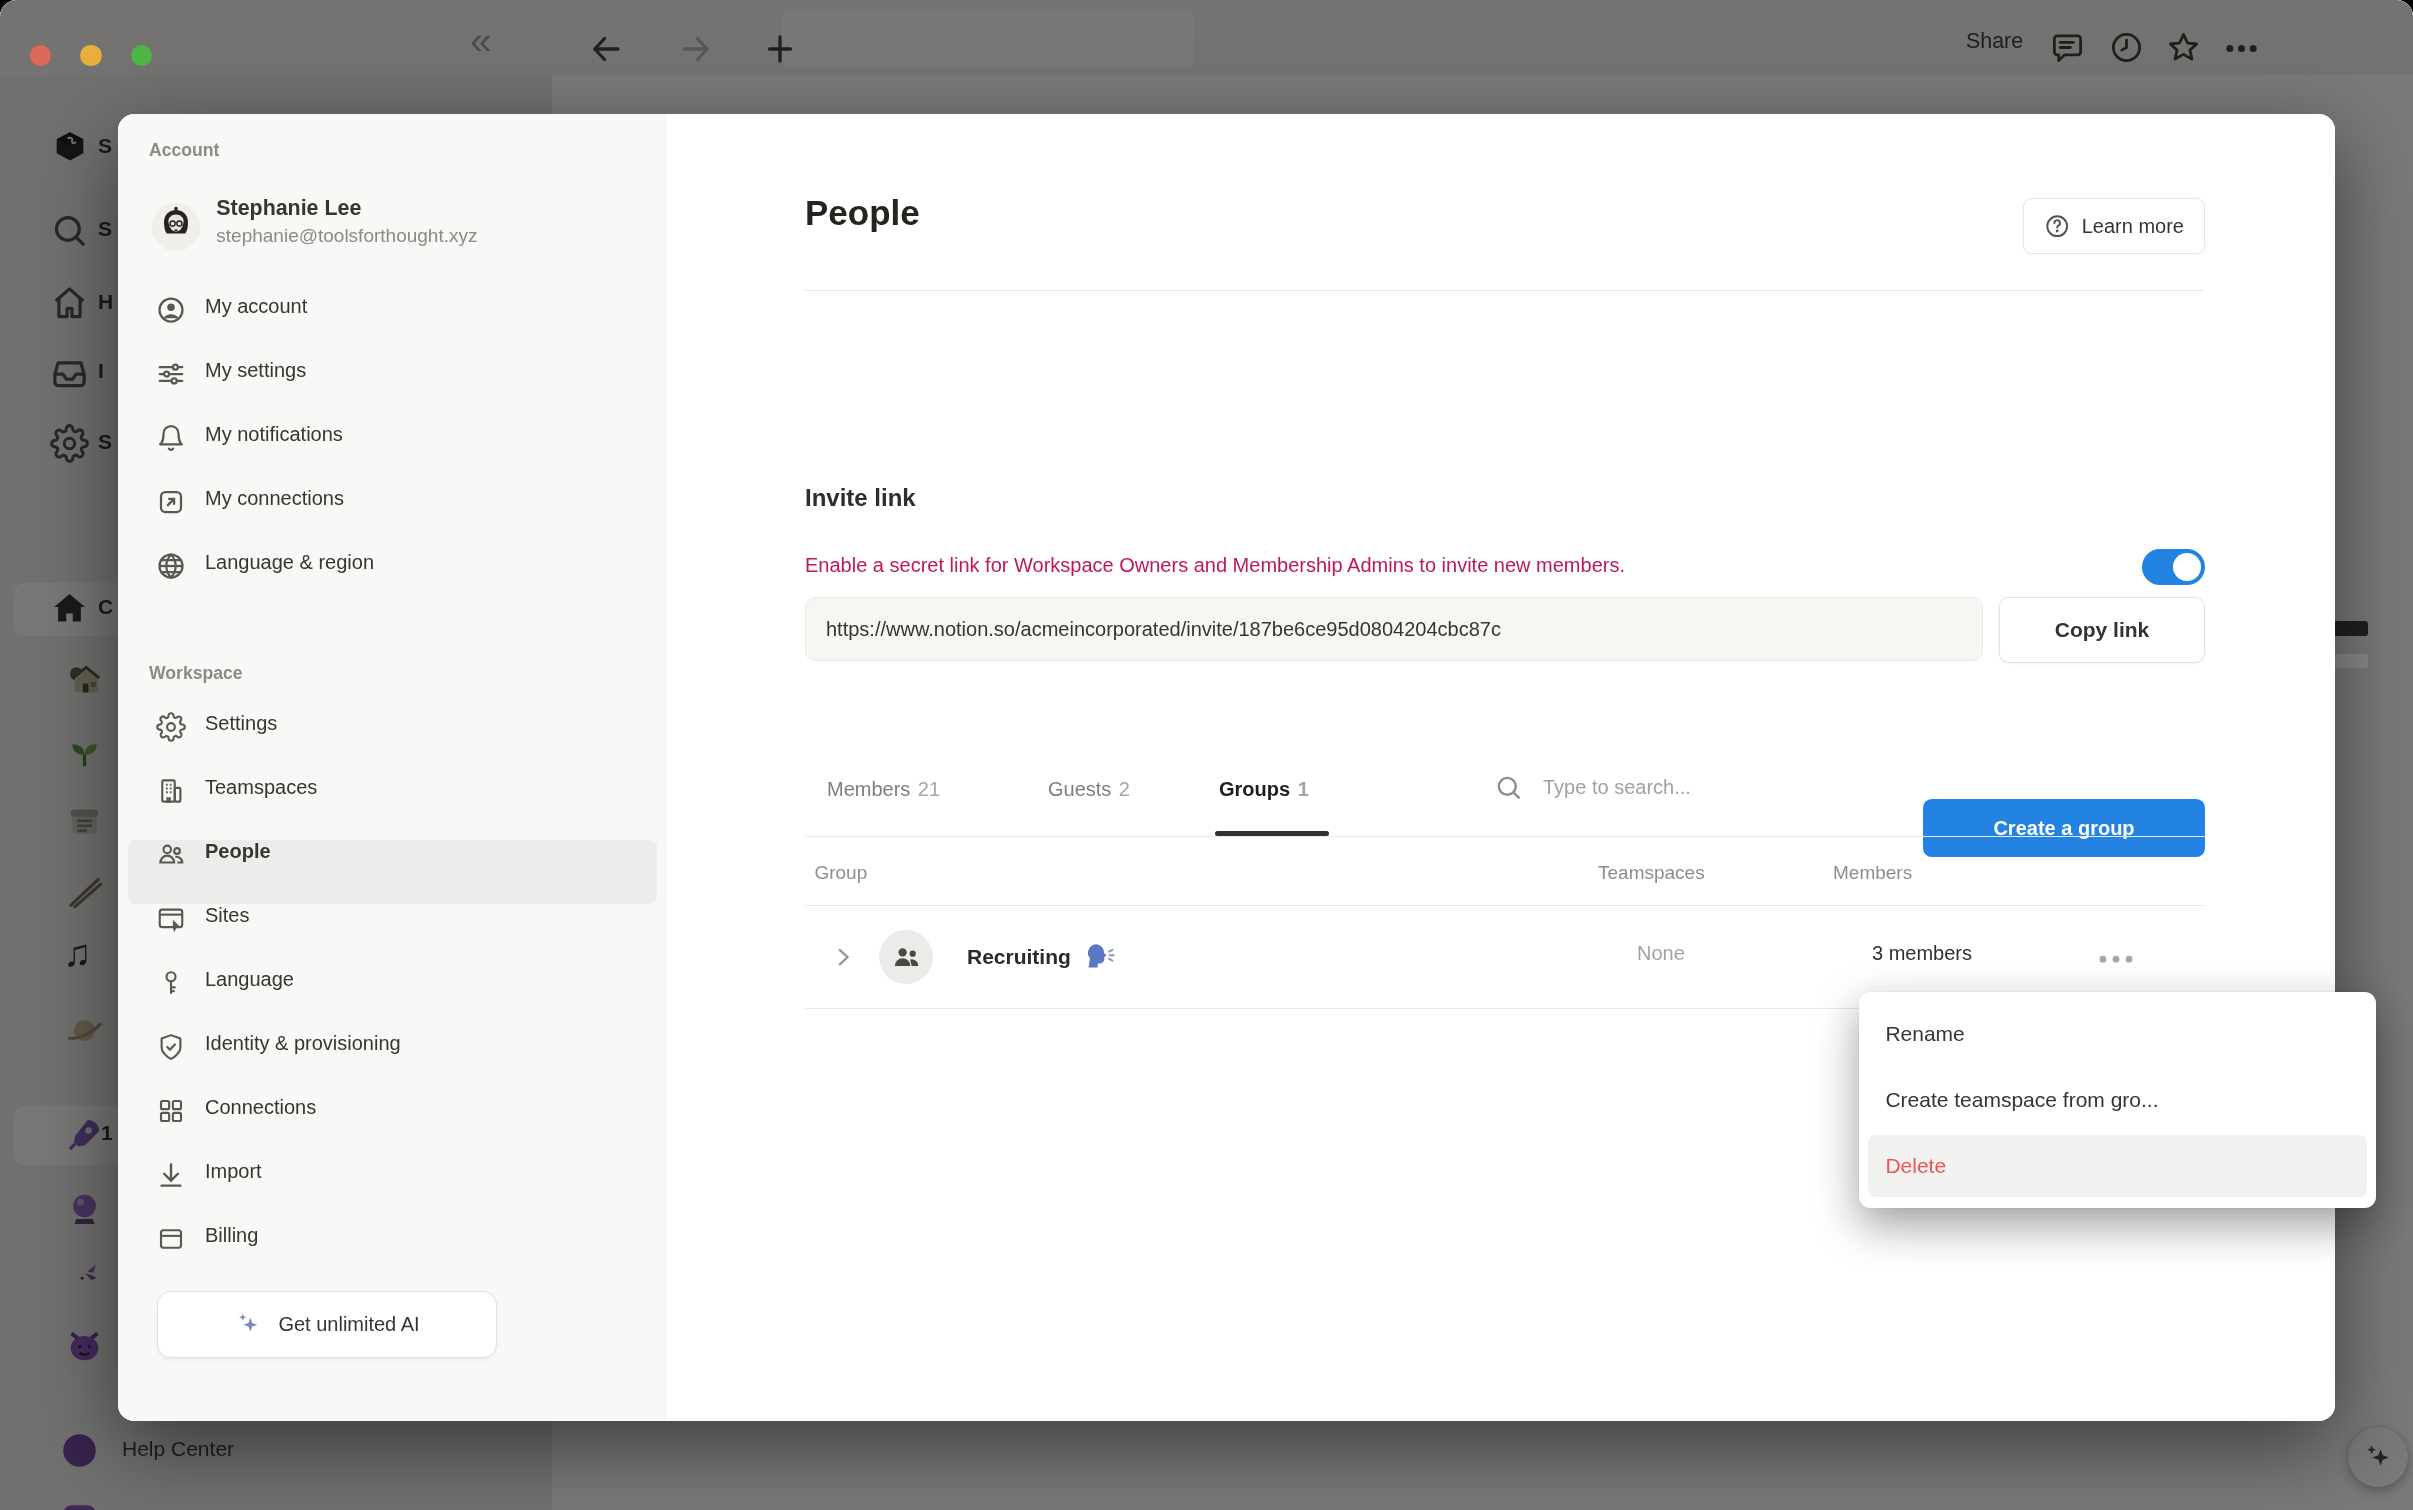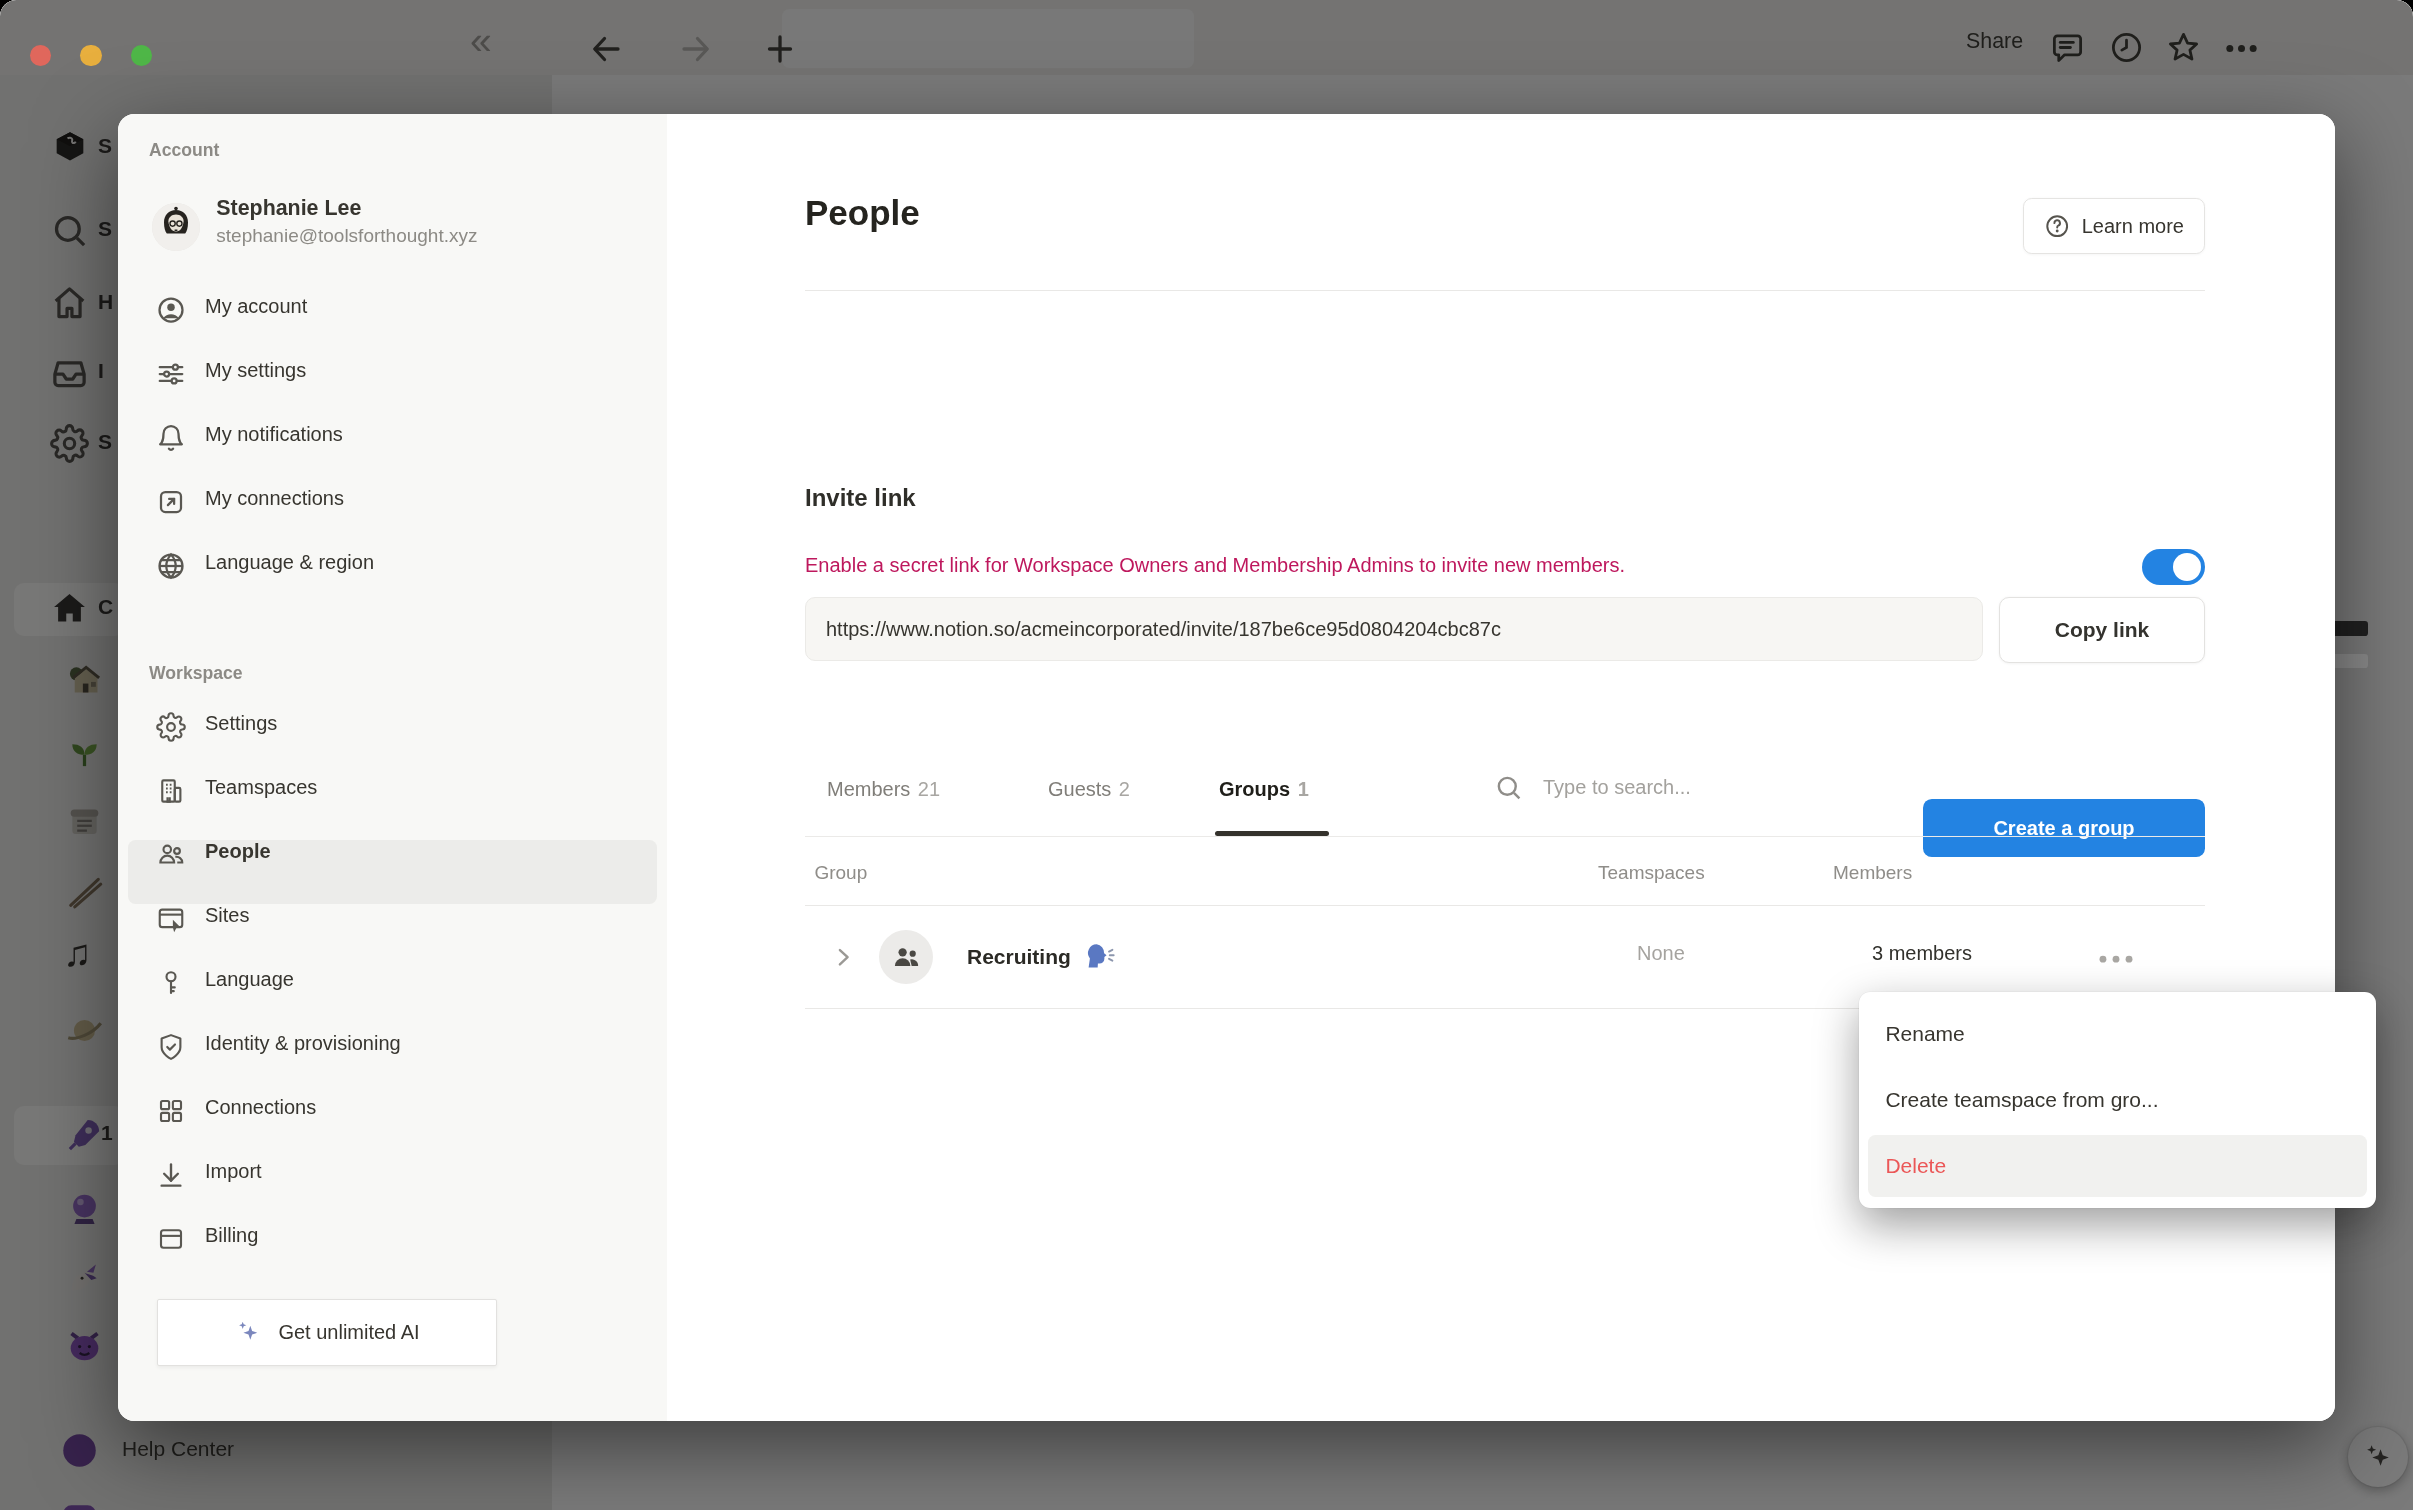--- a/index.html
+++ b/index.html
@@ -45,23 +45,23 @@
   .avatar{width:48px;height:48px;border-radius:50%;background:#e9e7e4;overflow:hidden;flex-shrink:0;margin-top:8.8px;}
   .uname{font-size:21.4px;font-weight:700;color:#37352f;line-height:29px;}
   .umail{font-size:19px;color:#8c8a85;line-height:26.4px;}
 
   .mlist{position:absolute;left:10px;right:10px;}
   .mitem{height:64px;border-radius:7.5px;display:flex;align-items:flex-start;padding-left:28px;gap:19px;
          font-size:20px;font-weight:500;color:#37352f;}
   .mitem .mic{width:30px;height:30px;color:#5a5852;flex-shrink:0;}
   .mitem.sel{background:#ececea;font-weight:700;}
 
-  .aibtn{position:absolute;left:39px;top:1177px;width:338px;height:65px;border:1.3px solid #e2e1df;border-radius:2px;background:#fff;
+  .aibtn{position:absolute;left:39px;top:1177px;width:338px;height:65px;border:1.3px solid #e2e1df;border-radius:14px;background:#fff;
          box-shadow:0 1.3px 3.8px rgba(0,0,0,.05);display:flex;align-items:center;justify-content:center;gap:15px;
-         font-size:20px;font-weight:500;color:#37352f;margin-top:8px;}
+         font-size:20px;font-weight:500;color:#37352f;}
 
   .content{position:absolute;left:138px;right:130px;top:0;bottom:0;}
   .ptitle{position:absolute;top:79px;left:0;font-size:35px;font-weight:700;color:#25241f;}
   .learn{position:absolute;top:84px;right:0;height:54px;padding:0 20px;border:1.3px solid #e5e4e2;border-radius:8.8px;background:#fff;
          box-shadow:0 0.6px 2.5px rgba(0,0,0,.04);display:flex;align-items:center;gap:11.3px;font-size:20px;color:#37352f;}
   .hline{position:absolute;left:0;right:0;height:1.3px;background:#e9e8e6;}
   .inv-h{position:absolute;top:370px;left:0;font-size:24px;font-weight:700;color:#2f2e29;}
   .inv-d{position:absolute;top:434px;left:0;width:1056px;font-size:20px;line-height:34px;color:#be185d;}
   .inv-also{position:absolute;top:519px;left:0;font-size:20px;color:#7d7b76;}
   .inv-also a{color:#7d7b76;text-decoration:underline;}

